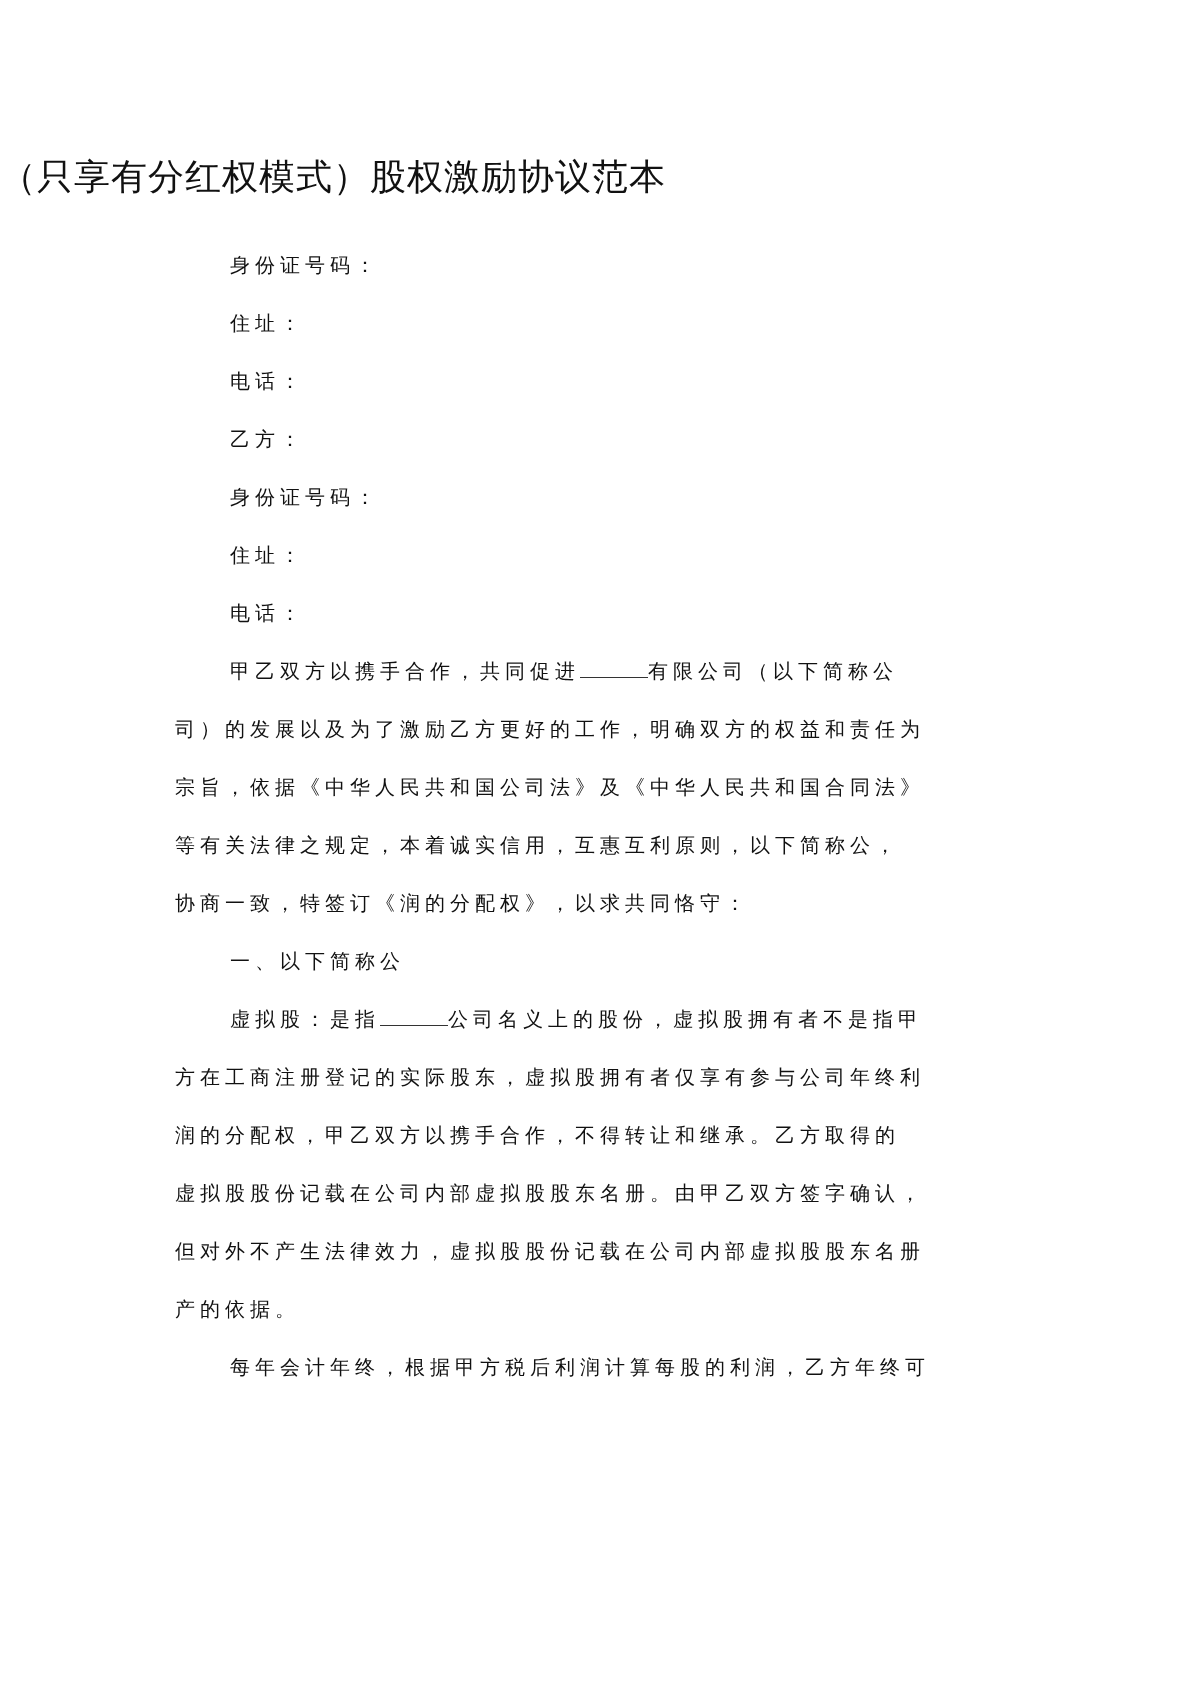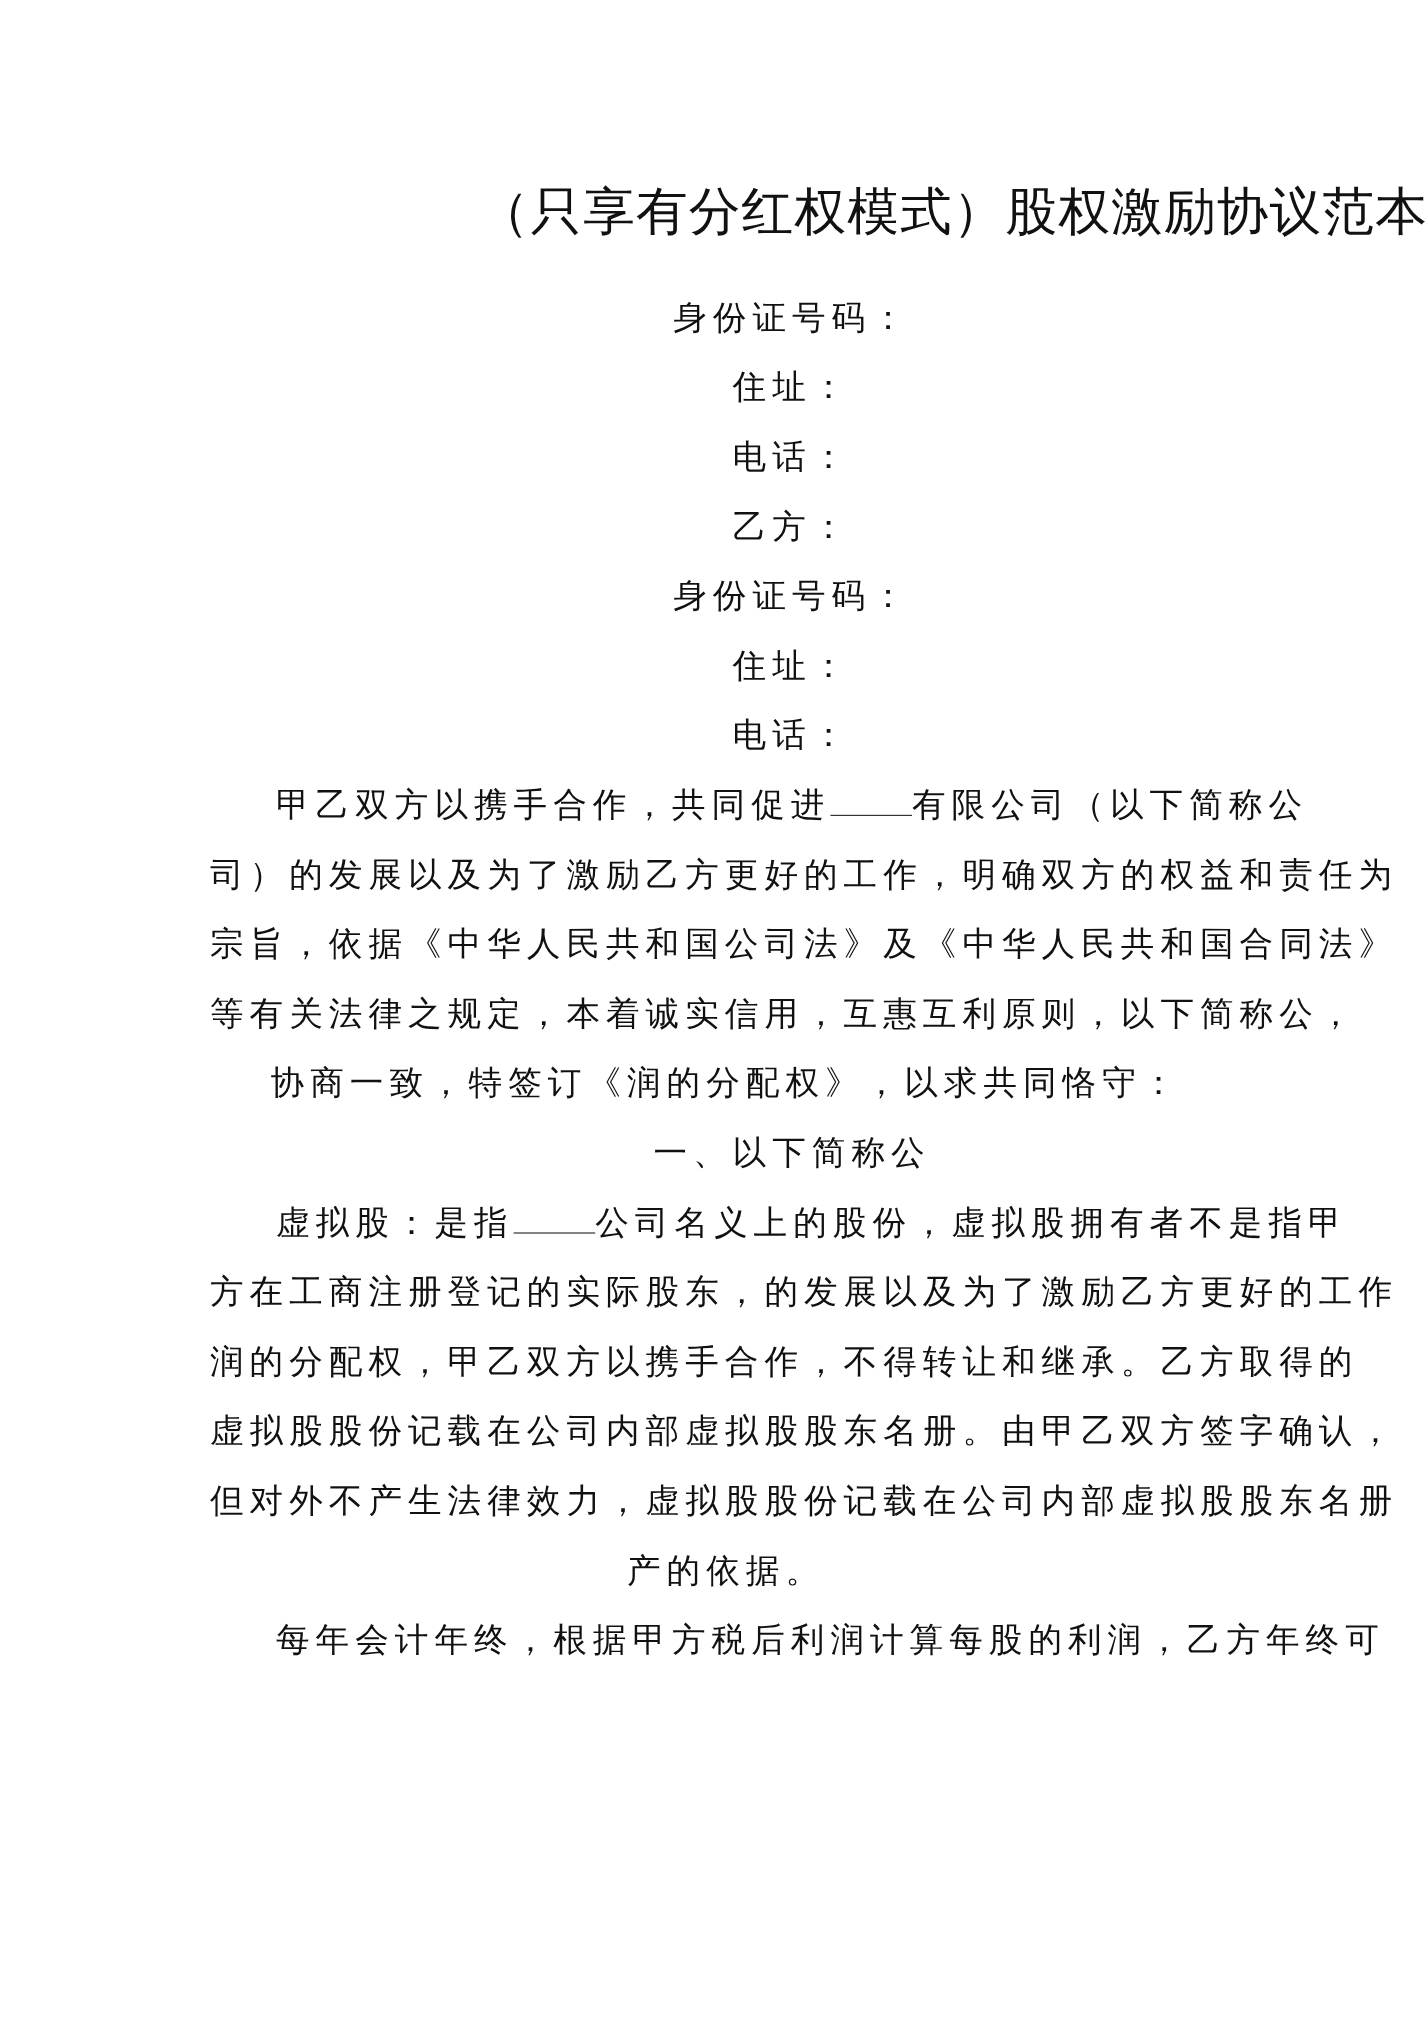--- a/index.html
+++ b/index.html
@@ -1,21 +1,21 @@
 <!DOCTYPE html>
 <html><head>
   <meta charset="utf-8">
   <style>
     html, body { margin: 0; padding: 0; background: #ffffff; }
     body { width: 1190px; height: 1683px; position: relative; overflow: hidden;
            font-family: "DejaVu Sans", "Liberation Sans", sans-serif; color: #111; }
-    .title { position: absolute; top: 152px; left: 0; width: 1190px; text-align: right;
-             font-size: 43px; letter-spacing: 1px; line-height: 50px; }
-    .line { position: absolute; left: 175px; width: 860px; font-size: 28px; line-height: 40px;
-            letter-spacing: 5px; white-space: nowrap; text-align: center; }
+    .title { position: absolute; top: 152px; left: 0; width: 1190px; text-align: left;
+             font-size: 36px; letter-spacing: 1px; line-height: 50px; }
+    .line { position: absolute; left: 175px; width: 860px; font-size: 20px; line-height: 40px;
+            letter-spacing: 5px; white-space: nowrap; }
     .indent { left: 230px; }
     .blank { display: inline-block; width: 68px; border-bottom: 1px solid #333; height: 24px; vertical-align: baseline; }
   </style>
 </head>
 <body>
 
 <div>
   <div class="title">（只享有分红权模式）股权激励协议范本</div>
 
   <div class="line indent" style="top:245px">身份证号码：</div>
@@ -28,20 +28,20 @@
 
   <div class="line indent" style="top:651px"><span>甲乙双方以携手合作，共同促进</span><span class="blank"></span><span>有限公司（以下简称公</span></div>
   <div class="line" style="top:709px">司）的发展以及为了激励乙方更好的工作，明确双方的权益和责任为</div>
   <div class="line" style="top:767px">宗旨，依据《中华人民共和国公司法》及《中华人民共和国合同法》</div>
   <div class="line" style="top:825px">等有关法律之规定，本着诚实信用，互惠互利原则，以下简称公，</div>
   <div class="line" style="top:883px">协商一致，特签订《润的分配权》，以求共同恪守：</div>
 
   <div class="line indent" style="top:941px">一、以下简称公</div>
 
   <div class="line indent" style="top:999px"><span>虚拟股：是指</span><span class="blank"></span><span>公司名义上的股份，虚拟股拥有者不是指甲</span></div>
-  <div class="line" style="top:1057px">方在工商注册登记的实际股东，的发展以及为了激励乙方更好的工作</div>
+  <div class="line" style="top:1057px">方在工商注册登记的实际股东，虚拟股拥有者仅享有参与公司年终利</div>
   <div class="line" style="top:1115px">润的分配权，甲乙双方以携手合作，不得转让和继承。乙方取得的</div>
   <div class="line" style="top:1173px">虚拟股股份记载在公司内部虚拟股股东名册。由甲乙双方签字确认，</div>
   <div class="line" style="top:1231px">但对外不产生法律效力，虚拟股股份记载在公司内部虚拟股股东名册</div>
   <div class="line" style="top:1289px">产的依据。</div>
 
   <div class="line indent" style="top:1347px">每年会计年终，根据甲方税后利润计算每股的利润，乙方年终可</div>
 </div>
 
 </body></html>

